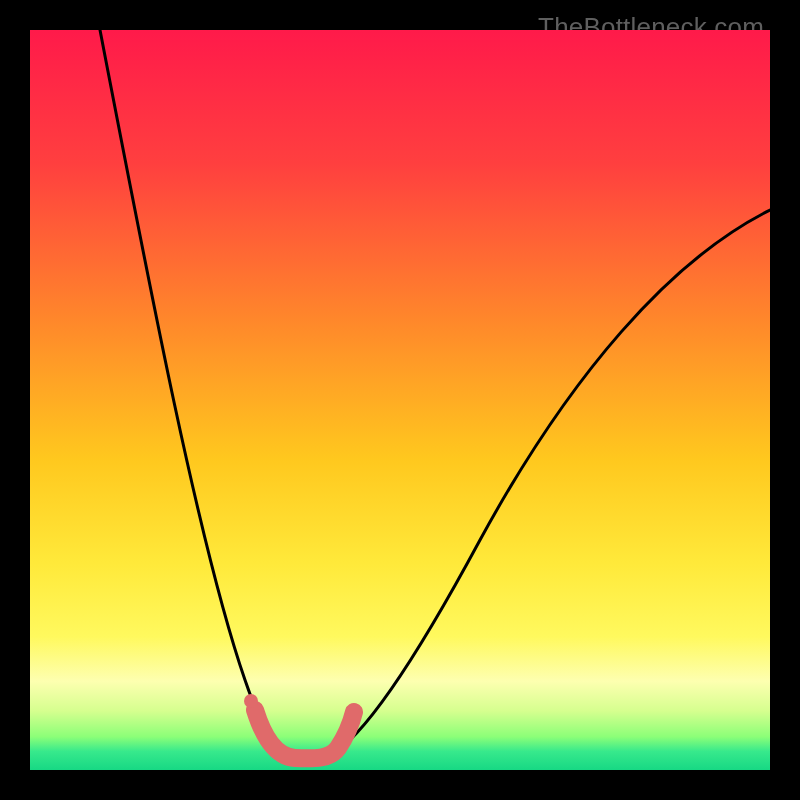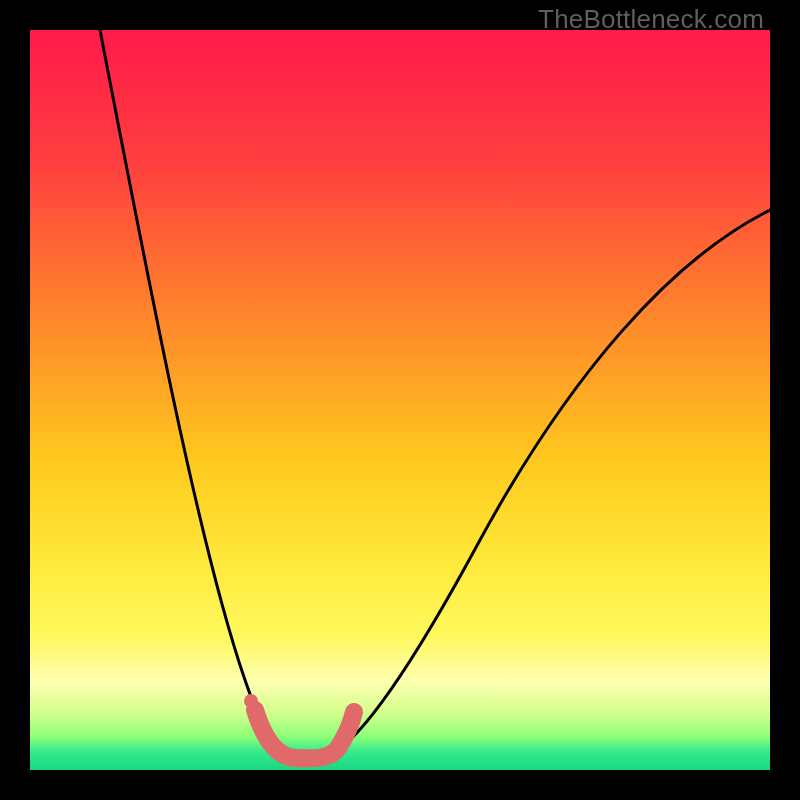--- a/index.html
+++ b/index.html
@@ -18,21 +18,21 @@
     width: 740px;
     height: 740px;
     overflow: hidden;
   }
   .gradient {
     position: absolute;
     inset: 0;
   }
   .watermark {
     position: absolute;
-    top: 4px;
+    top: 12px;
     right: 36px;
     color: #5f5f5f;
     font-size: 26px;
     font-weight: 500;
     letter-spacing: 0.2px;
   }
   svg.curves {
     position: absolute;
     inset: 0;
     width: 740px;

